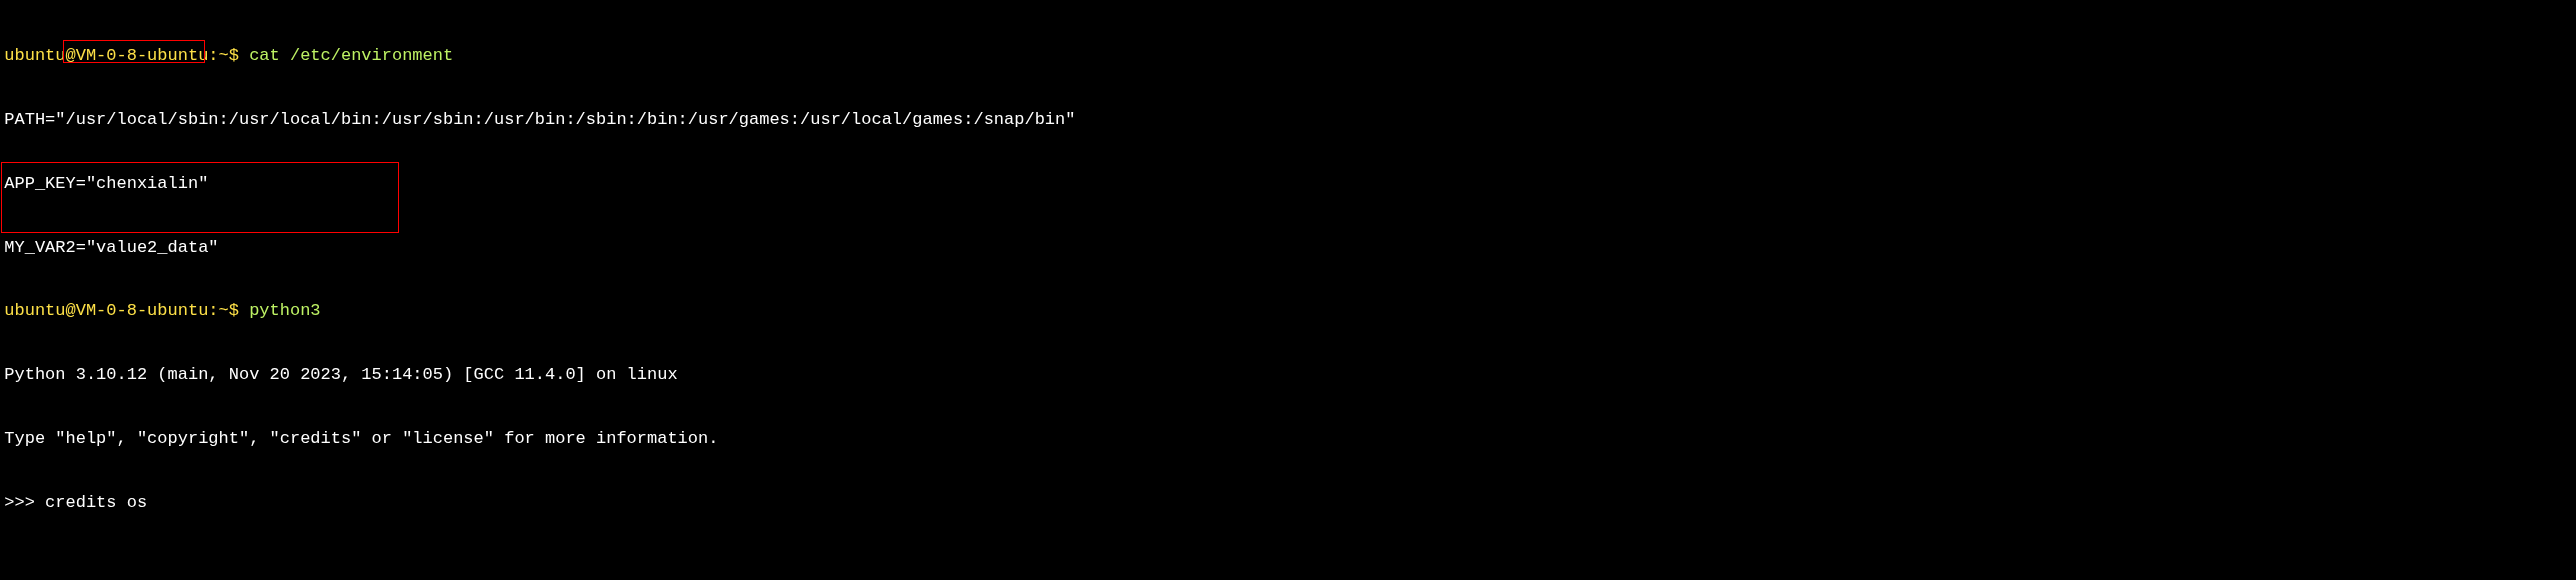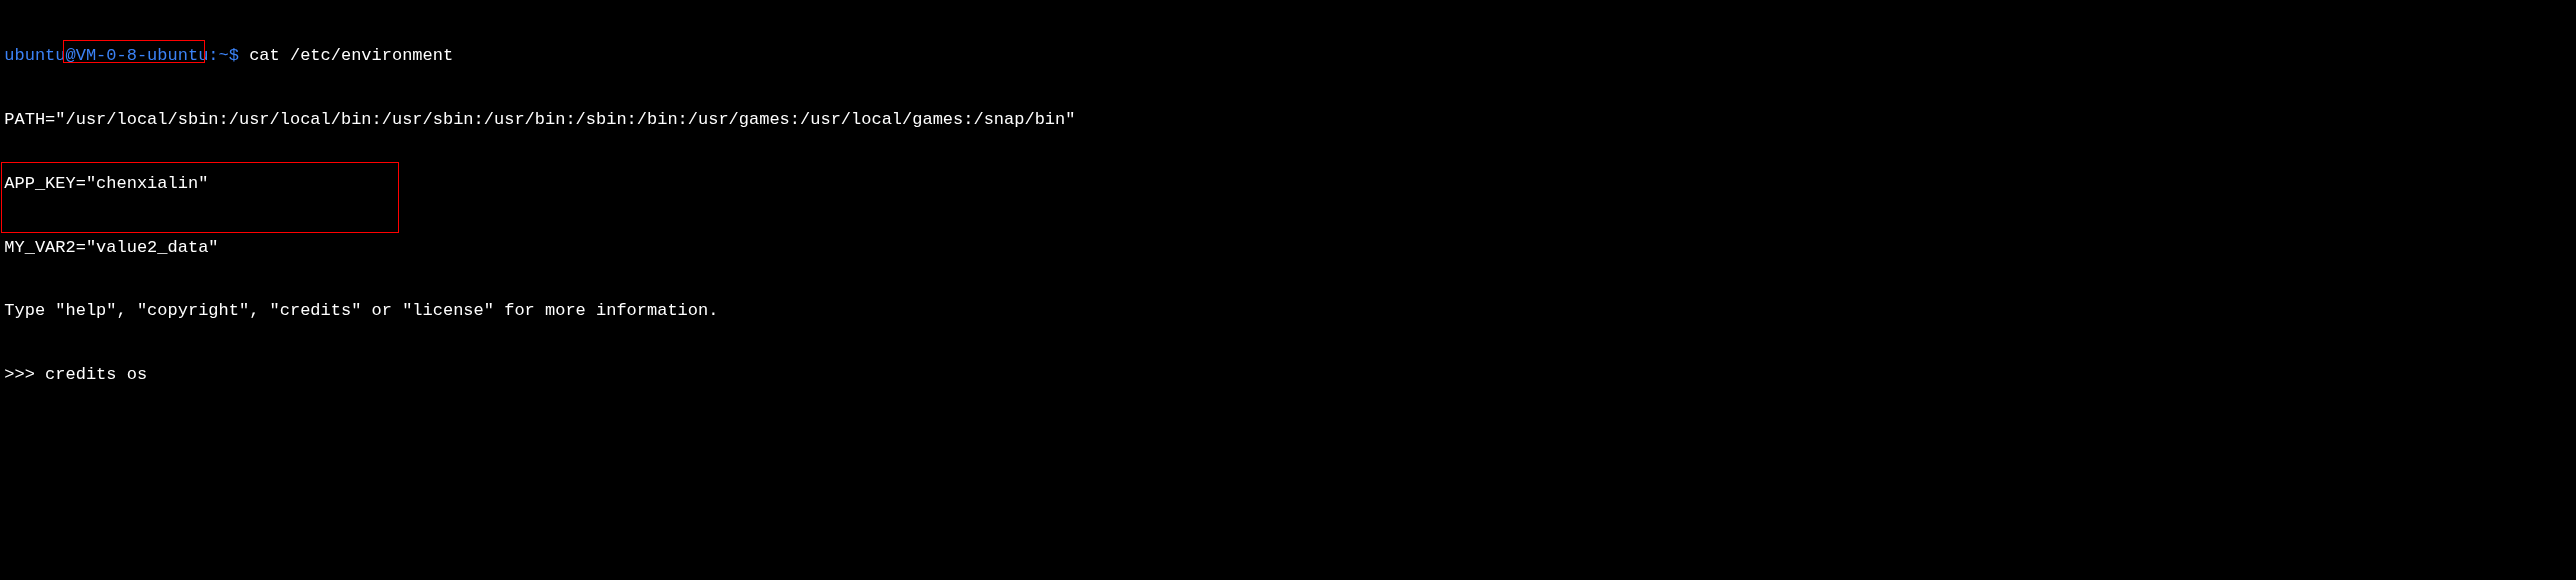--- a/index.html
+++ b/index.html
@@ -15,22 +15,22 @@
     overflow: hidden;
   }
   .terminal {
     position: relative;
     padding: 2.8px 4.3px;
     white-space: pre;
   }
   .line {
     display: block;
   }
-  .prompt-user { color: #3b82f6; margin-top: 41px; }
-  .cmd { color: #ffffff; }
+  .prompt-user { color: #fde047; margin-top: 41px; }
+  .cmd { color: #bef264; }
   .red-box {
     position: absolute;
     border: 1.4px solid #ff0000;
     pointer-events: none;
     box-sizing: border-box;
   }
   .box1 {
     left: 63px;
     top: 40px;
     width: 142px;
@@ -44,20 +44,22 @@
   }
 </style>
 </head>
 <body>
 
 <div class="terminal">
   <span class="line"><span class="prompt-user">ubuntu@VM-0-8-ubuntu:~$ </span><span class="cmd">cat /etc/environment</span></span>
   <span class="line">PATH="/usr/local/sbin:/usr/local/bin:/usr/sbin:/usr/bin:/sbin:/bin:/usr/games:/usr/local/games:/snap/bin"</span>
   <span class="line">APP_KEY="chenxialin"</span>
   <span class="line">MY_VAR2="value2_data"</span>
+  <span class="line"><span class="prompt-user">ubuntu@VM-0-8-ubuntu:~$ </span><span class="cmd">python3</span></span>
+  <span class="line">Python 3.10.12 (main, Nov 20 2023, 15:14:05) [GCC 11.4.0] on linux</span>
   <span class="line">Type "help", "copyright", "credits" or "license" for more information.</span>
   <span class="line"><span>&gt;&gt;&gt; </span><span>credits os</span></span>
   
   
   
 
   <div class="red-box box1"></div>
   <div class="red-box box2"></div>
 
   

